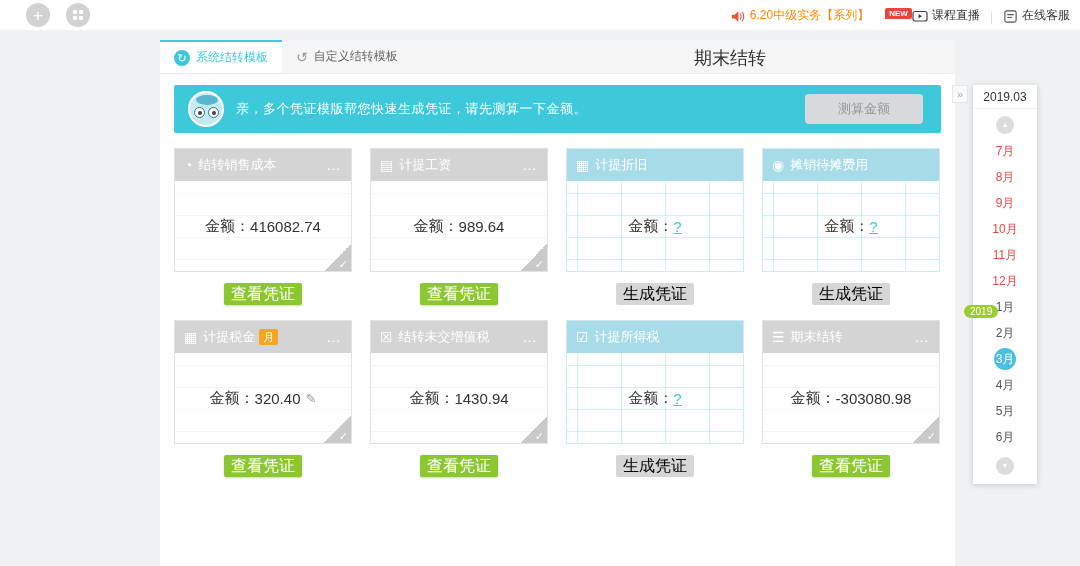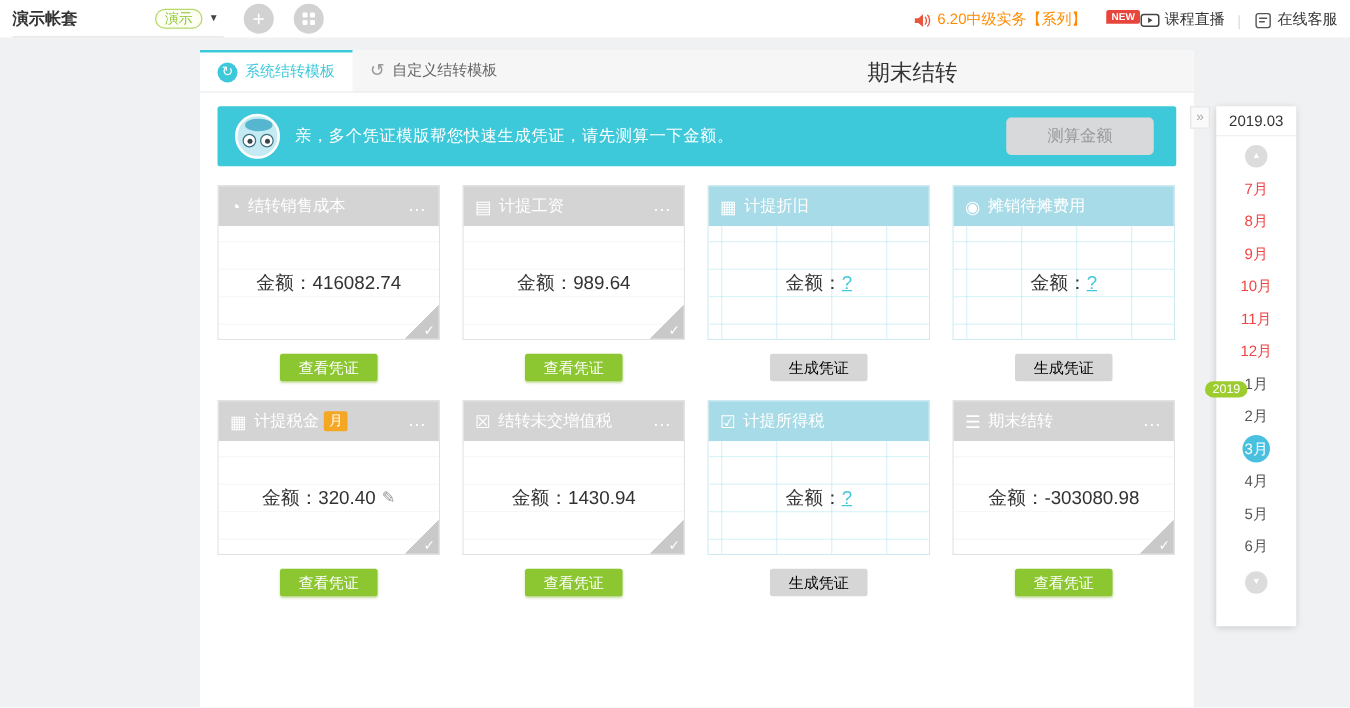--- a/index.html
+++ b/index.html
@@ -113,35 +113,35 @@
   }
   .amount-link{ color:#3ec9da; text-decoration:underline; cursor:pointer; }
   .edit-icon{ color:#9a9a9a; font-size:13px; margin-left:5px; cursor:pointer; }
   .corner{
     position:absolute; right:0; bottom:0; width:27px; height:27px;
     background:linear-gradient(to top left, #c9c9c9 50%, transparent 50%);
   }
   .corner .check{ position:absolute; right:3px; bottom:0; color:#fff; font-size:11px; font-style:normal; }
   .card-action{
     display:block; margin:11px auto 0; width:78px; height:22px;
-    border:none; border-radius:2px; font-size:12px; color:#fff;
+    border:none; border-radius:2px; font-size:16px; color:#fff;
     text-align:center; line-height:22px; cursor:pointer; font-family:inherit;
   }
   .card-action.enabled{ background:#8cc631; box-shadow:0 1px 2px rgba(120,170,30,.4); }
   .card-action.disabled{ background:#d6d6d6; color:#000000; cursor:default; }
 
   
   .collapse-tab{
     position:absolute; left:952px; top:85px; width:16px; height:18px;
     background:#fafafa; border:1px solid #e6e6e6; color:#aaa;
     font-size:11px; line-height:16px; text-align:center; cursor:pointer; z-index:4;
   }
   .calendar{
     position:absolute; left:973px; top:85px; width:64px; background:#fff;
-    box-shadow:0 1px 6px rgba(0,0,0,.18); padding-bottom:22px; z-index:5;
+    box-shadow:0 1px 6px rgba(0,0,0,.18); padding-bottom:5px; z-index:5;
   }
   .cal-header{
     height:24px; line-height:24px; text-align:center; font-size:12px; color:#333;
     border-bottom:1px solid #f0f0f0;
   }
   .cal-nav{
     width:18px; height:18px; border-radius:50%; background:#dcdcdc; color:#fff;
     font-size:7px; line-height:18px; text-align:center; margin:7px auto 4px; cursor:pointer;
   }
   .cal-month{ height:26px; line-height:26px; text-align:center; font-size:12px; color:#ef4444; cursor:pointer; position:relative; }
@@ -152,25 +152,20 @@
   }
   .year-badge{
     position:absolute; left:-9px; top:220px; background:#9ccc2e; color:#fff;
     font-size:10px; padding:1px 6px; border-radius:8px; z-index:3;
   }
 </style>
 </head>
 <body>
 
 <div class="topbar">
-  <div class="left-group">
-    <span class="account-name">演示帐套</span>
-    <span class="demo-badge">演示</span>
-    <span class="caret">▼</span>
-  </div>
   <div class="circle-btn">
     <span>+</span>
   </div>
   <div class="circle-btn">
     <span class="apps-glyph">
         <i></i>
         <i></i>
         <i></i>
         <i></i>
       </span>

